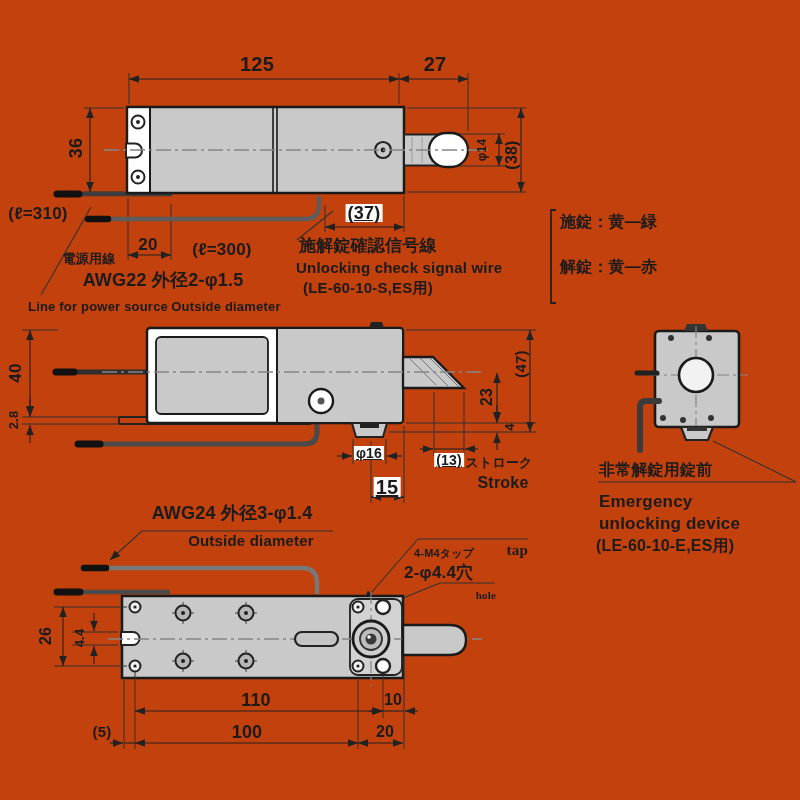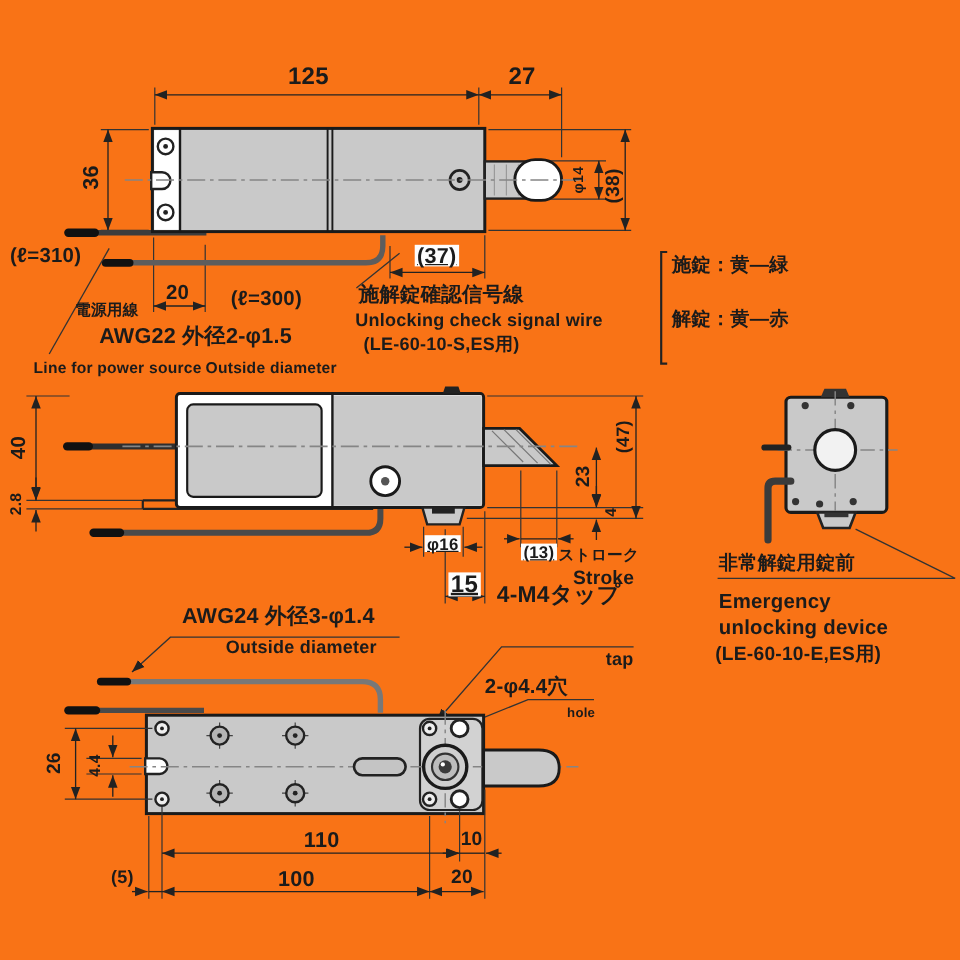--- a/index.html
+++ b/index.html
@@ -1,23 +1,23 @@
 <!DOCTYPE html>
 <html><head>
 <meta charset="utf-8">
 <style>
   html,body{margin:0;padding:0;background:#ffffff;}
-  #stage{position:relative;width:800px;height:800px;background:#f97316;overflow:hidden;
+  #stage{position:relative;width:800px;height:800px;background:#c2410c;overflow:hidden;
          font-family:"Liberation Sans","DejaVu Sans",sans-serif;}
   #art{position:absolute;left:0;top:0;}
   .lbl{position:absolute;transform:translate(-50%,-50%);font-weight:bold;color:#1b1b1b;
        white-space:nowrap;line-height:1;letter-spacing:0.2px;background:rgba(253,253,253,0.0);}
   .rot{transform:translate(-50%,-50%) rotate(-90deg);}
   .la{transform:translate(0,-50%);}   
-  .ra{transform:translate(-100%,-50%);} 
+  .ra{transform:translate(-100%,-50%);font-family:Liberation Serif, serif;} 
   .bgw{background:#fdfdfd;padding:0 2px;text-decoration:underline;}
 </style>
 </head>
 <body>
 
 <div id="stage">
 
 <svg id="art" width="800" height="800" viewBox="0 0 800 800">
   <defs>
     <marker id="ar" viewBox="0 0 10 10" refX="9.5" refY="5" markerWidth="10" markerHeight="10" orient="auto-start-reverse">
@@ -239,25 +239,25 @@
 <div class="lbl" style="left:499px;top:462px;font-size:13px">ストローク</div>
 <div class="lbl" style="left:503px;top:483px;font-size:16px">Stroke</div>
 <div class="lbl" style="left:232px;top:513px;font-size:18px">AWG24 外径3-φ1.4</div>
 <div class="lbl" style="left:251px;top:540px;font-size:15px">Outside diameter</div>
 
 <div class="lbl la" style="left:599px;top:470px;font-size:16px">非常解錠用錠前</div>
 <div class="lbl la" style="left:599px;top:501px;font-size:17px">Emergency</div>
 <div class="lbl la" style="left:599px;top:523px;font-size:17px">unlocking device</div>
 <div class="lbl la" style="left:596px;top:546px;font-size:16px">(LE-60-10-E,ES用)</div>
 
-<div class="lbl la" style="left:414px;top:496px;font-size:19px">4-M4タップ</div>
+<div class="lbl la" style="left:414px;top:553px;font-size:11px">4-M4タップ</div>
 <div class="lbl ra" style="left:528px;top:550px;font-size:15px">tap</div>
 <div class="lbl la" style="left:404px;top:572px;font-size:17px">2-φ4.4穴</div>
 <div class="lbl ra" style="left:496px;top:595px;font-size:11px">hole</div>
 <div class="lbl rot" style="left:46px;top:636px;font-size:16px">26</div>
 <div class="lbl rot" style="left:79px;top:638px;font-size:13px">4.4</div>
-<div class="lbl" style="left:268px;top:700px;font-size:18px">110</div>
+<div class="lbl" style="left:256px;top:700px;font-size:18px">110</div>
 <div class="lbl" style="left:393px;top:700px;font-size:16px">10</div>
 <div class="lbl" style="left:247px;top:732px;font-size:18px">100</div>
 <div class="lbl" style="left:385px;top:732px;font-size:16px">20</div>
 <div class="lbl" style="left:102px;top:731px;font-size:15px">(5)</div>
 
 </div>
 
 </body></html>

